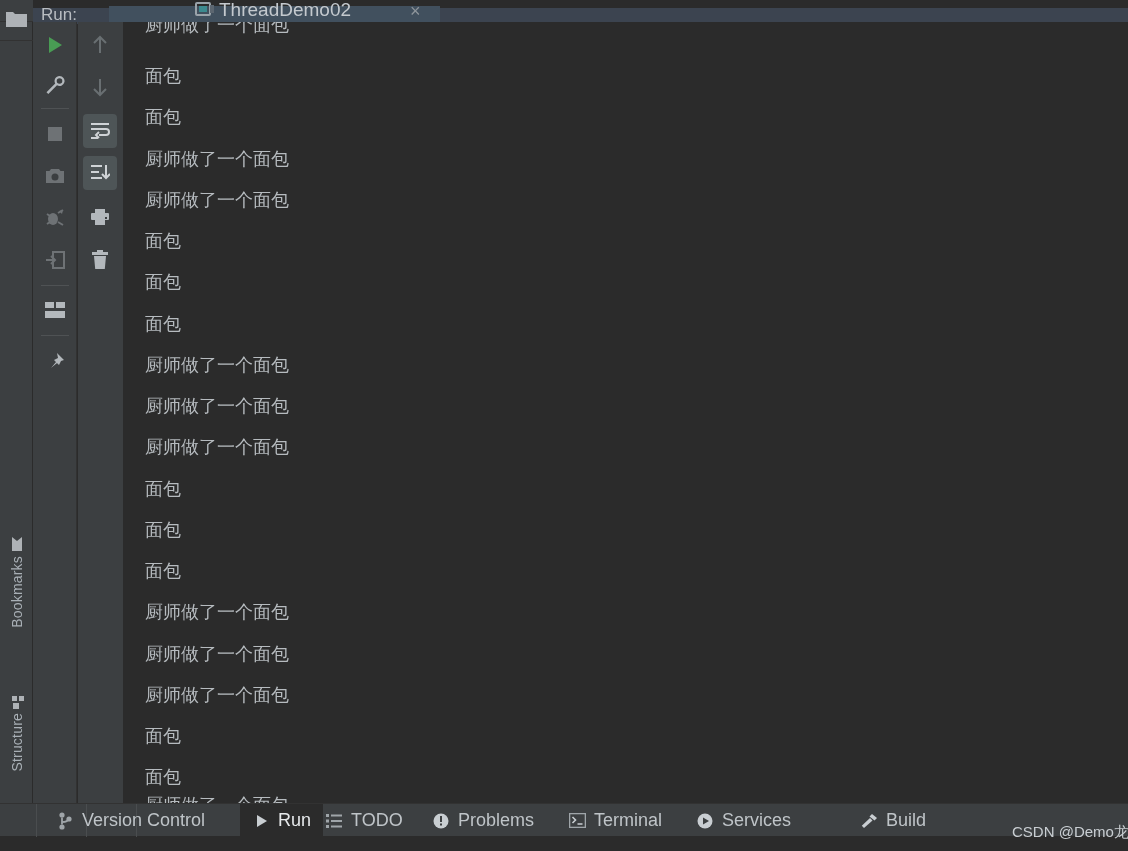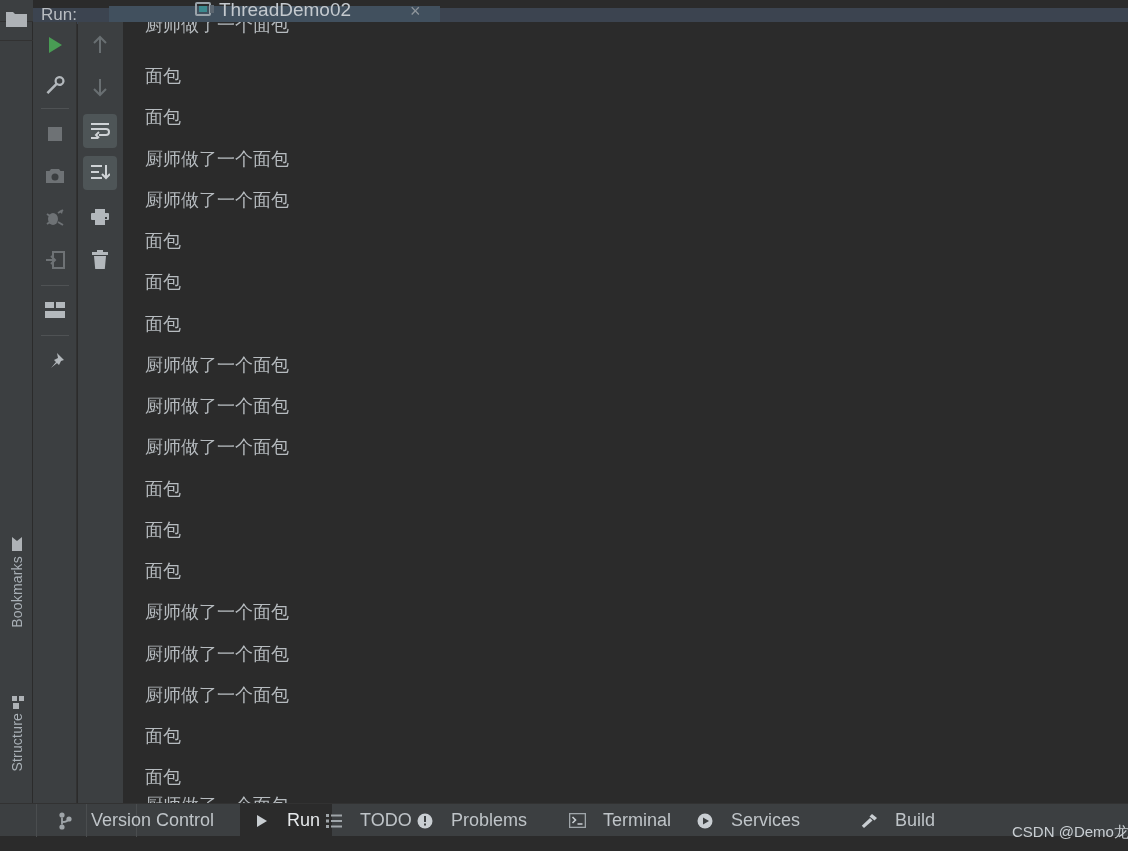--- a/index.html
+++ b/index.html
@@ -101,21 +101,21 @@
   
   .bottom-bar {
     position: absolute; left: 0; top: 803px; width: 1128px; height: 33px;
     background: #3c3f41; border-top: 1px solid #323232;
   }
   .bbar-stub {
     position: absolute; top: 0; height: 33px; width: 1px; background: #4a4d4f;
   }
   .btab {
     position: absolute; top: 0; height: 33px;
-    display: flex; align-items: center; gap: 17px;
+    display: flex; align-items: center; gap: 8px;
     padding: 0 12px; color: #bfc4c8; font-size: 18px; white-space: nowrap;
   }
   .btab.active { background: #2b2b2b; color: #e6e9eb; }
   .btab-icon { display: inline-flex; width: 18px; height: 18px; align-items: center; justify-content: center; }
 
   
   .status-bar {
     position: absolute; left: 0; top: 836px; width: 1128px; height: 15px;
     background: #3c3f41; border-top: 1px solid #4a4d4f; overflow: hidden;
   }
@@ -330,21 +330,21 @@
             <rect x="5" y="0.5" width="11" height="2" fill="#9fa5a9"></rect>
           <rect x="0" y="5.5" width="3" height="3" fill="#9fa5a9"></rect>
             <rect x="5" y="6" width="11" height="2" fill="#9fa5a9"></rect>
           <rect x="0" y="11" width="3" height="3" fill="#9fa5a9"></rect>
             <rect x="5" y="11.5" width="11" height="2" fill="#9fa5a9"></rect>
         </svg>
       </span>
       <span>TODO</span>
     </div>
 
-    <div class="btab" style="left:404px">
+    <div class="btab" style="left:420px">
       <span class="btab-icon">
         <svg width="16" height="16" viewBox="0 0 16 16">
           <circle cx="8" cy="8" r="7.5" fill="#c9ced2"></circle>
           <rect x="7" y="3" width="2" height="6" fill="#3c3f41"></rect>
           <rect x="7" y="10.5" width="2" height="2" fill="#3c3f41"></rect>
         </svg>
       </span>
       <span>Problems</span>
     </div>
 

